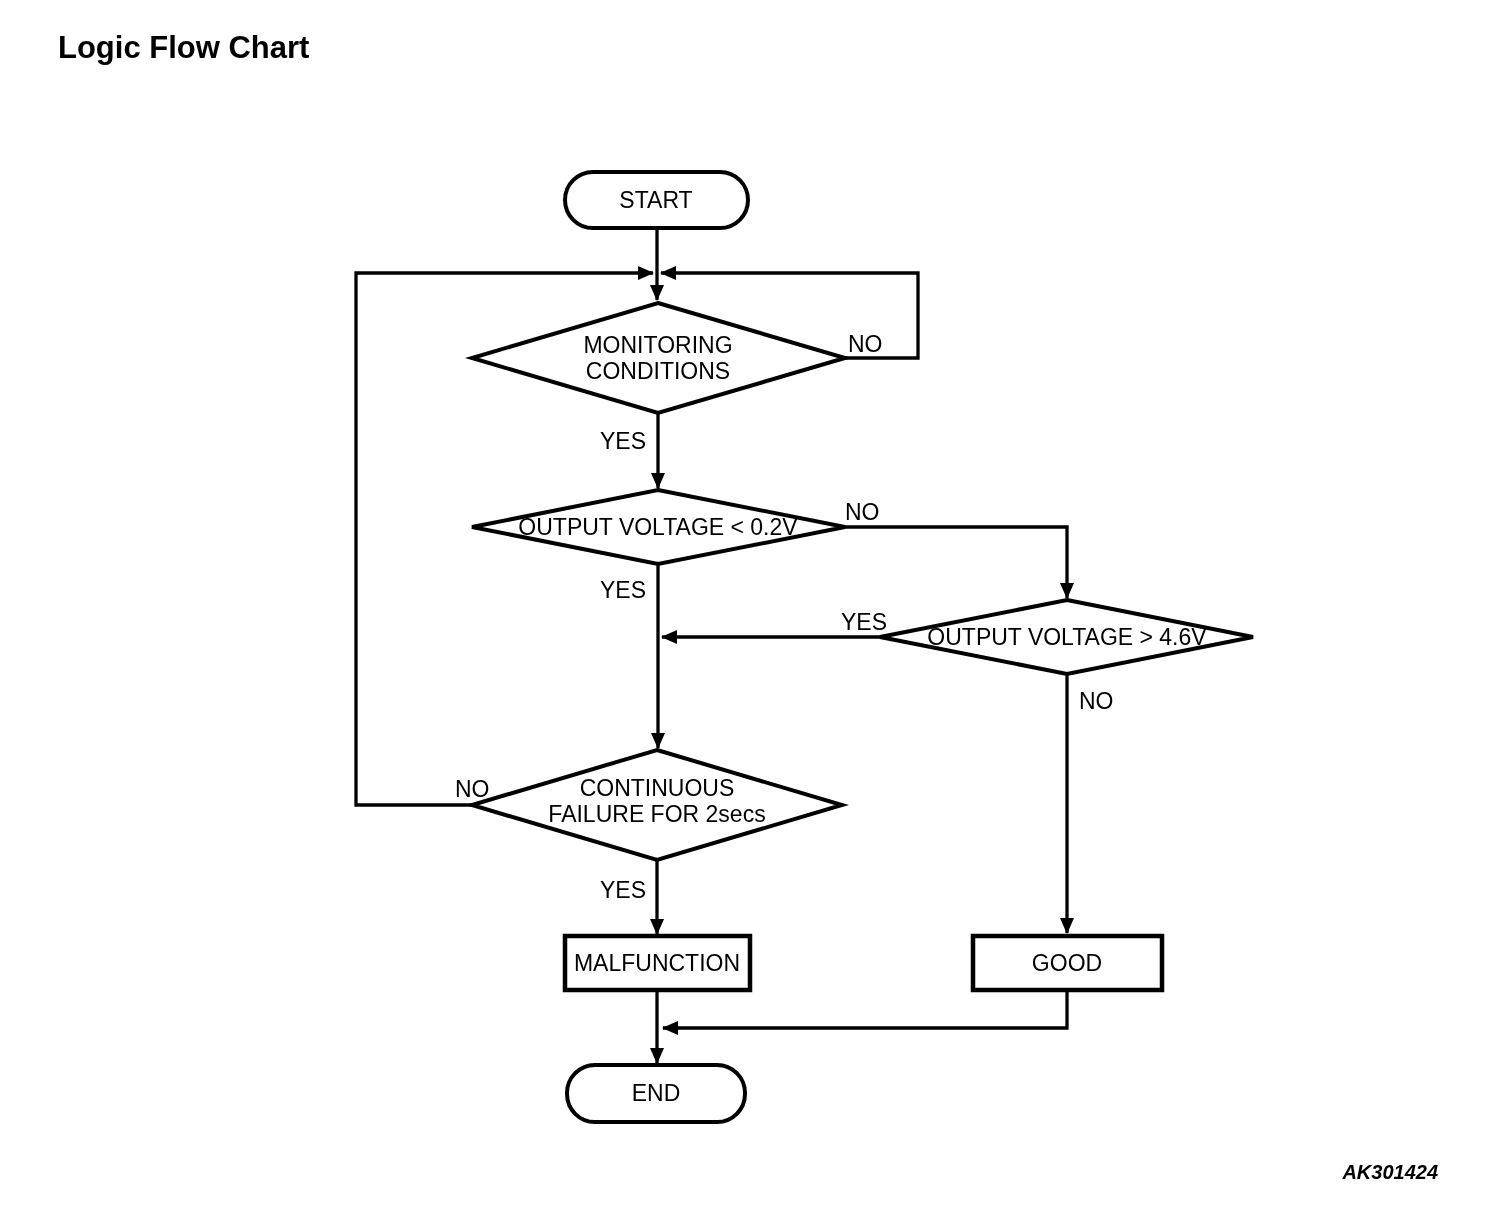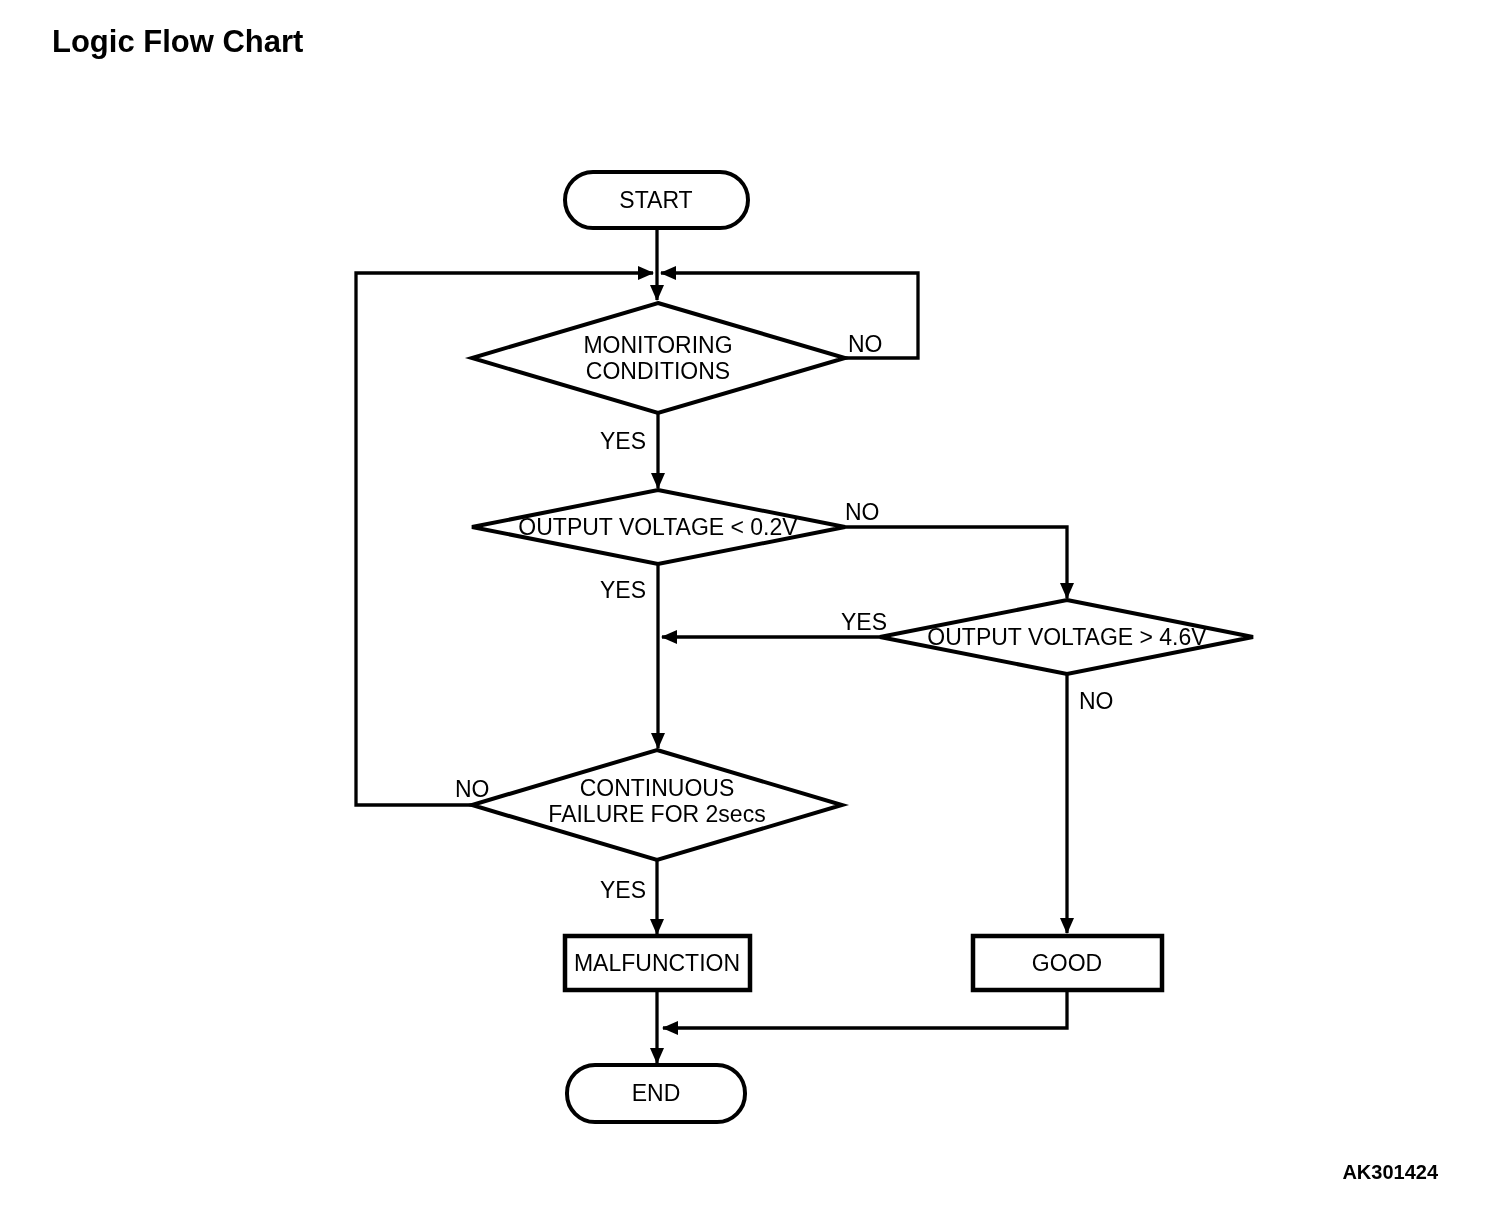--- a/index.html
+++ b/index.html
@@ -13,33 +13,34 @@
     height: 1210px;
     background: #ffffff;
     font-family: "Liberation Sans", sans-serif;
     color: #000;
     overflow: hidden;
   }
   #page-title {
     position: absolute;
     left: 44px;
     top: 16px;
-    margin: 8px;
+    margin: 14px;
     font-size: 31px;
     font-weight: bold;
     letter-spacing: 0px;
     color: #000;
   }
   #figure-code {
     position: absolute;
     right: 66px;
     top: 1161px;
     font-size: 20px;
     font-weight: bold;
     color: #000;
+    font-style: italic;
   }
   #flowchart {
     position: absolute;
     left: 0;
     top: 0;
   }
   #flowchart text {
     font-family: "Liberation Sans", sans-serif;
     font-size: 23px;
     fill: #000000;

